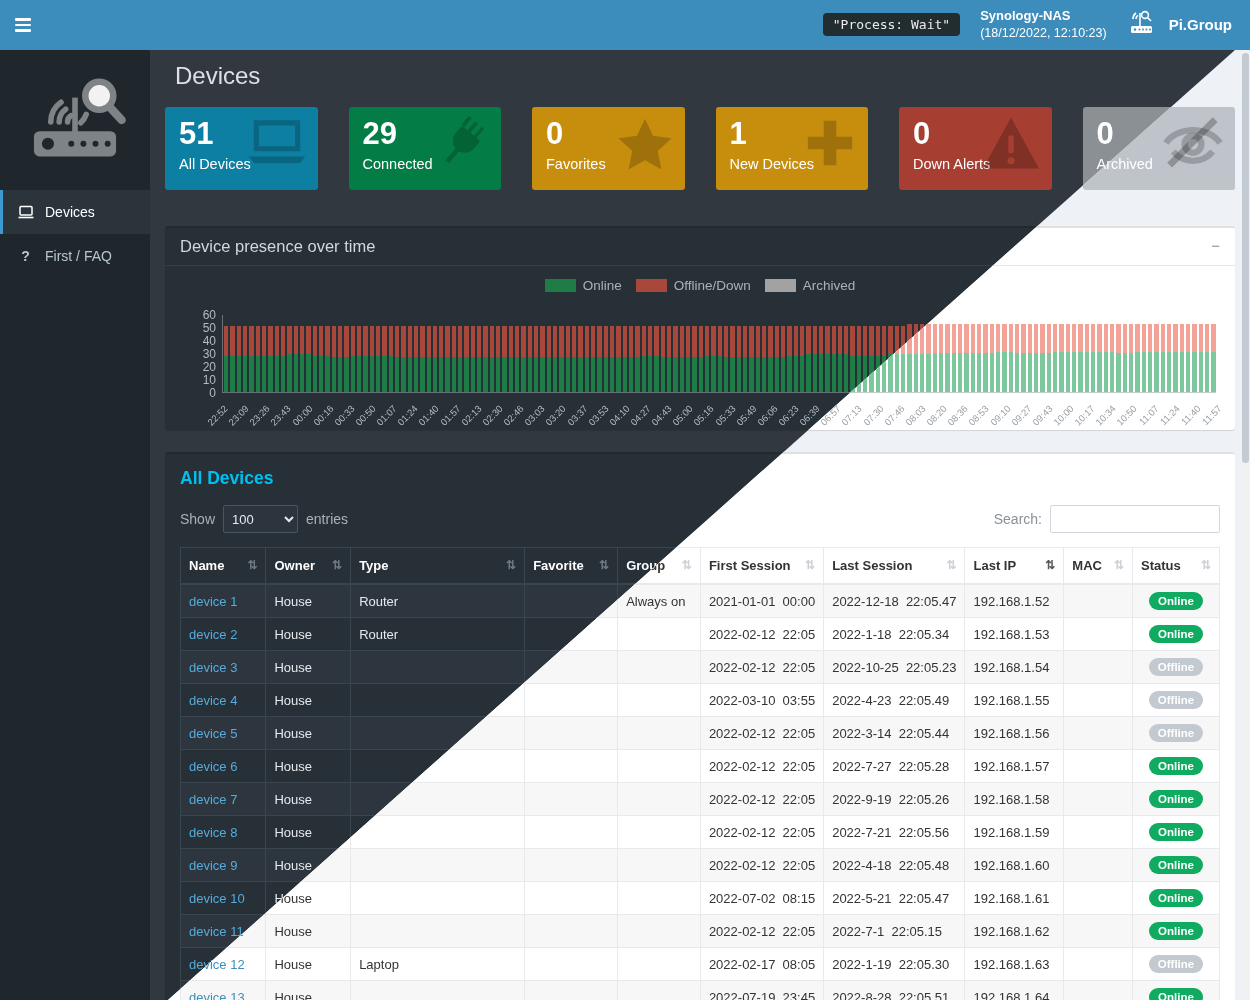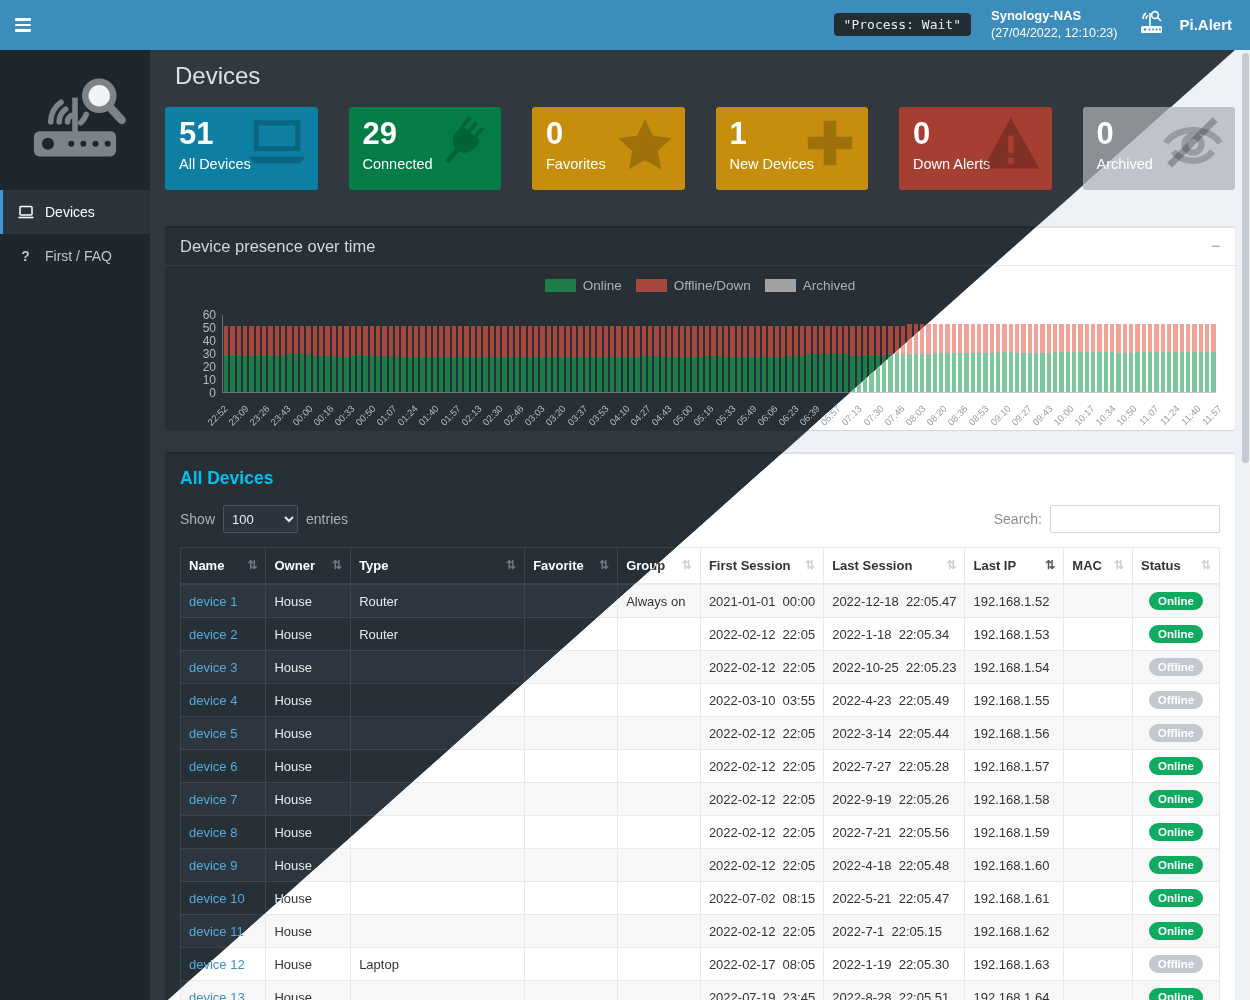--- a/index.html
+++ b/index.html
@@ -122,21 +122,21 @@
   <div class="navbar">
     <div class="hamburger">
         <span></span>
         <span></span>
         <span></span>
       </div>
     <div class="nav-right">
       <span class="process-badge">"Process: Wait"</span>
       <div class="nas-info">
         <div class="nas-name">Synology-NAS</div>
-        <div class="nas-time">(27/04/2022, 12:10:23)</div>
+        <div class="nas-time">(18/12/2022, 12:10:23)</div>
       </div>
       <div class="account">
         <span>
           <svg width="33" height="27" viewBox="0 0 33 27">
             <g stroke="#fff" fill="none" stroke-width="1.6">
               <path d="M6 9 a7 7 0 0 1 3-6"></path>
                 <path d="M9 9 a4 4 0 0 1 2-3.6"></path>
               <circle cx="18" cy="5" r="3.4"></circle>
                 <path d="M20.5 7.5 24 11"></path>
               <path d="M13 3 v13"></path>
@@ -144,21 +144,21 @@
             <rect x="4" y="16" width="21" height="7" rx="1.6" fill="#fff"></rect>
             <g fill="#3c8dbc">
                 <circle cx="8" cy="19.5" r="1.2"></circle>
                 <circle cx="12.5" cy="19.5" r="1"></circle>
                 <circle cx="16" cy="19.5" r="1"></circle>
                 <circle cx="19.5" cy="19.5" r="1"></circle>
                 <circle cx="23" cy="19.5" r="1"></circle>
               </g>
           </svg>
         </span>
-        <span>Pi.Alert</span>
+        <span>Pi.Group</span>
       </div>
     </div>
   </div>
 </header>
 
 <aside class="sidebar">
   <div class="logo-box">
     <svg width="112" height="96" viewBox="0 0 120 100">
       <g stroke="#7e8387" fill="none" stroke-width="6" stroke-linecap="round">
         <path d="M34 52 a26 26 0 0 1 11-21"></path>

